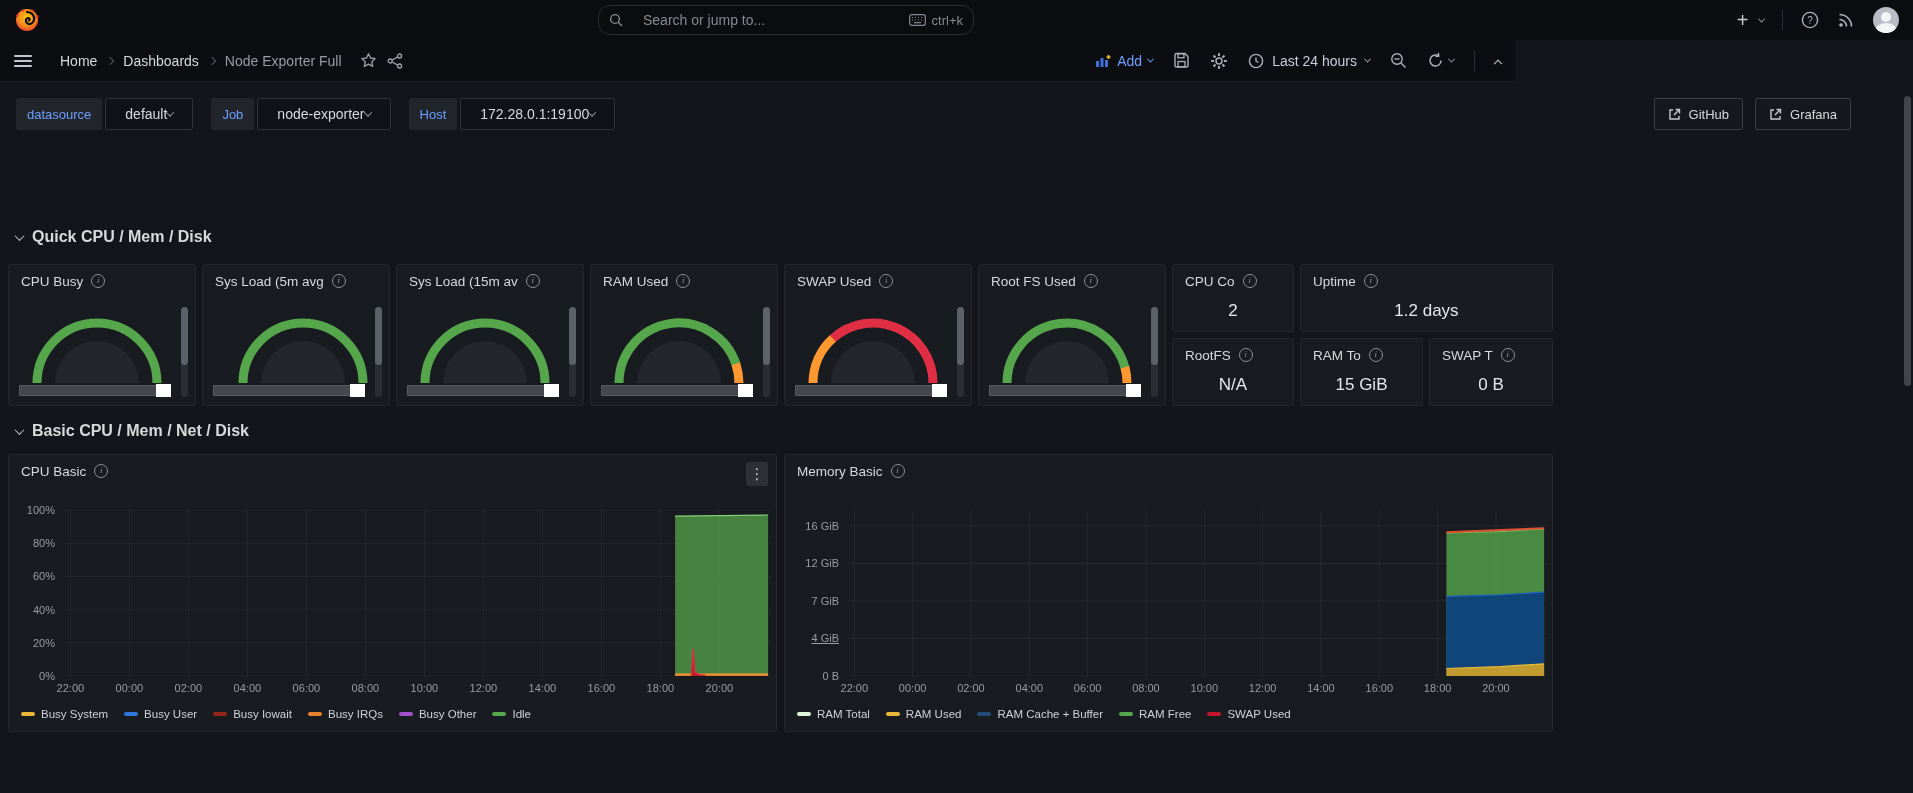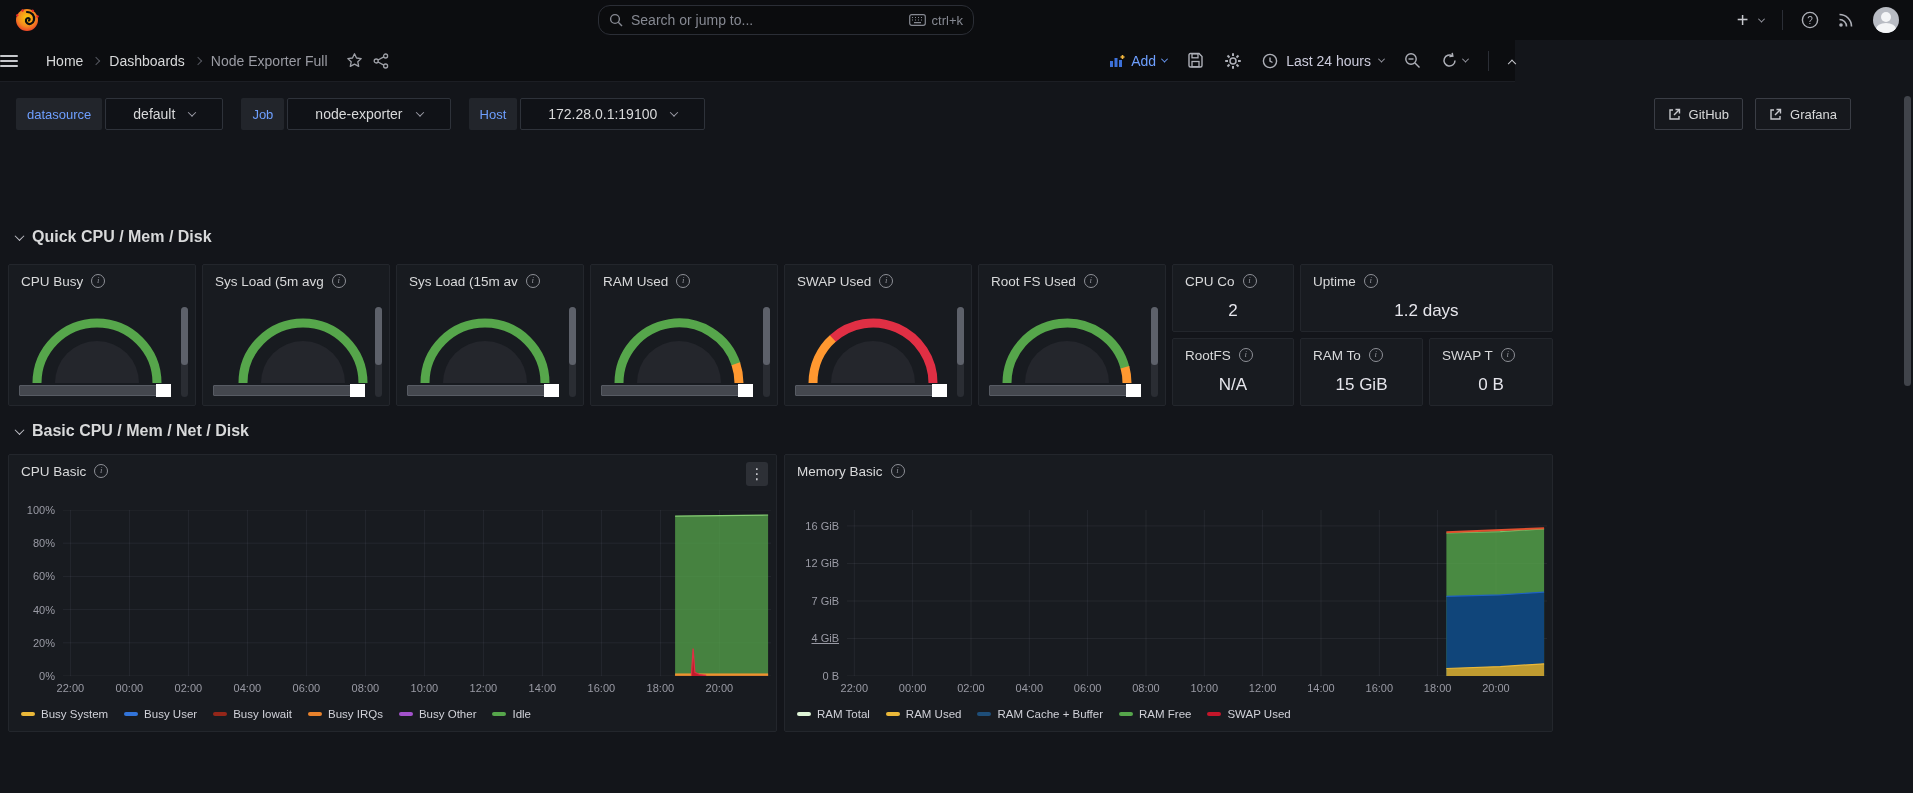--- a/index.html
+++ b/index.html
@@ -4,24 +4,24 @@
 <style>
   * { margin:0; padding:0; box-sizing:border-box; }
   html,body { width:1913px; height:793px; background:#13151a; overflow:hidden;
     font-family:"Liberation Sans", sans-serif; color:#ccccdc; }
   svg { display:block; }
 
   
   .topnav { position:absolute; left:0; top:0; width:1913px; height:40px; background:#0c0d10;
     display:flex; align-items:center; padding:0 14px; z-index:5; }
   .breadbar { position:absolute; left:0; top:40px; width:1515px; height:42px; background:#0c0d10;
-    border-bottom:1px solid #1c1e24; display:flex; align-items:center; padding:0 0; gap:10px; z-index:5; }
+    border-bottom:1px solid #1c1e24; display:flex; align-items:center; padding:0 14px; gap:10px; z-index:5; }
 
   .searchbox { position:absolute; left:598px; top:5px; width:376px; height:30px; background:#0b0c0e;
-    border:1px solid #2b2e36; border-radius:12px; display:flex; align-items:center; padding:0 10px; gap:8px; }
+    border:1px solid #2b2e36; border-radius:12px; display:flex; align-items:center; padding:0 10px; gap:20px; }
   .searchbox input { flex:1; background:transparent; border:none; outline:none; color:#9d9da8;
     font-size:14px; font-family:inherit; }
   .searchbox input::placeholder { color:#868992; }
   .kbd-hint { display:flex; align-items:center; gap:6px; color:#868992; font-size:13px; }
 
   .nav-right { margin-left:auto; display:flex; align-items:center; gap:18px; }
   .icon-btn { display:flex; align-items:center; gap:5px; color:#aeb0b8; cursor:pointer; }
   .vdiv { width:1px; height:20px; background:#2b2e36; }
   .avatar { width:26px; height:26px; border-radius:50%; background:#b9bcc4; position:relative; overflow:hidden; }
   .avatar .head { position:absolute; left:8px; top:5px; width:10px; height:10px; border-radius:50%; background:#f4f5f7; }
@@ -44,21 +44,21 @@
   .addbtn { display:flex; align-items:center; gap:6px; color:#6e9fff; font-size:14px; cursor:pointer; }
   .timebtn { display:flex; align-items:center; gap:8px; color:#ccccdc; font-size:14px; cursor:pointer; }
 
   
   #dash { position:absolute; left:0; top:82px; width:1913px; height:711px; }
 
   .var-row { position:absolute; left:16px; top:16px; display:flex; align-items:center; gap:18px; }
   .var-group { display:flex; align-items:center; gap:3px; }
   .var-label { height:32px; display:flex; align-items:center; padding:0 11px; background:#22252b;
     color:#6e9fff; font-size:13px; border-radius:2px; }
-  .var-value { height:32px; display:flex; align-items:center; gap:14px; padding:0 27px;
+  .var-value { height:32px; display:flex; align-items:center; gap:0; padding:0 19px;
     background:#101217; border:1px solid #2e323a; color:#d8d9da; font-size:14px; border-radius:2px; cursor:pointer; }
   .var-value .cv { color:#9d9da8; }
 
   .link-btns { position:absolute; right:62px; top:16px; display:flex; gap:12px; }
   .link-btn { height:32px; display:flex; align-items:center; gap:8px; padding:0 13px; background:#16181d;
     border:1px solid #3a3d45; border-radius:2px; color:#d8d9da; font-size:13px; cursor:pointer; }
 
   .row-head { position:absolute; display:flex; align-items:center; gap:9px; color:#d8d9da;
     font-size:16px; font-weight:700; cursor:pointer; }
   .row-head .cv { color:#c0c1c8; width:7px; height:7px; }

